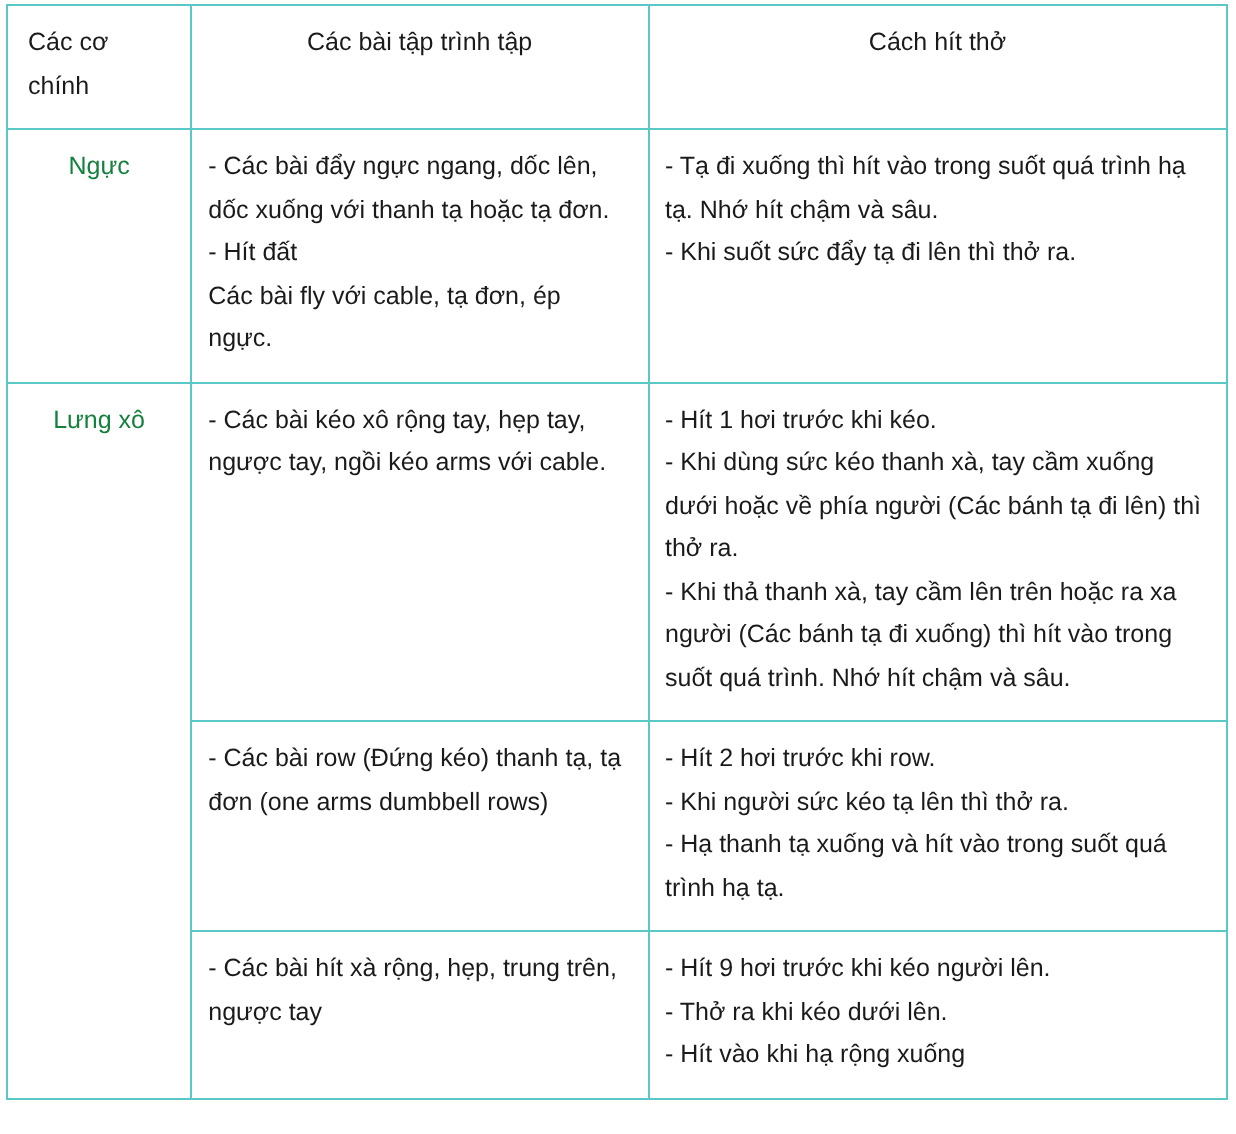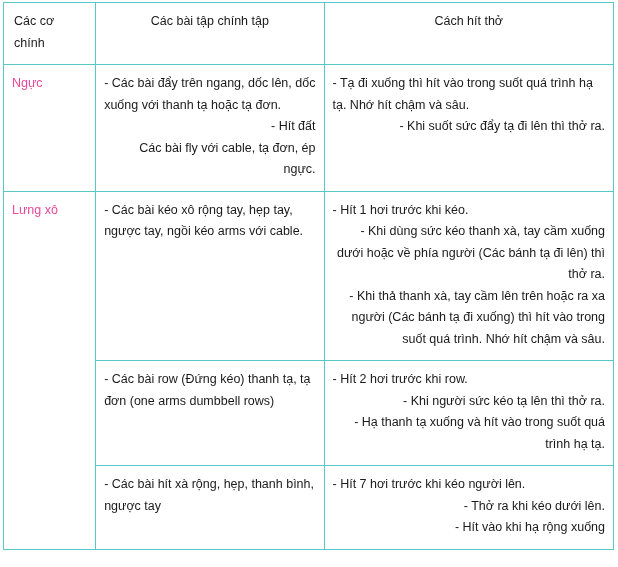--- a/index.html
+++ b/index.html
@@ -44,54 +44,53 @@
     padding-top: 9px;
     padding-bottom: 9px;
     color: #1a1a1a;
     vertical-align: top;
   }
   .head-cell.muscle {
     text-align: left;
     padding-left: 10px;
   }
   .muscle-name {
-    color: #ec4899;
+    color: #15803d;
     font-size: 13px;
-    text-align: left;
+    text-align: center;
     vertical-align: middle;
   }
   .cell-lines p {
     margin: 0;
   }
   .cell-lines p + p {
     margin-top: 0px;
-    text-align: right;
   }
 </style>
 </head>
 <body>
 
 <div class="doc">
   <table class="muscle-table">
     <colgroup>
       <col class="col-muscle">
       <col class="col-ex">
       <col class="col-breath">
     </colgroup>
     <tbody>
       <tr>
         <td class="head-cell muscle">Các cơ chính</td>
-        <td class="head-cell">Các bài tập chính tập</td>
+        <td class="head-cell">Các bài tập trình tập</td>
         <td class="head-cell">Cách hít thở</td>
       </tr>
 
       <tr>
         <td class="muscle-name">Ngực</td>
         <td class="cell-lines">
-          <p>- Các bài đẩy trên ngang, dốc lên, dốc xuống với thanh tạ hoặc tạ đơn.</p>
+          <p>- Các bài đẩy ngực ngang, dốc lên, dốc xuống với thanh tạ hoặc tạ đơn.</p>
           <p>- Hít đất</p>
           <p>Các bài fly với cable, tạ đơn, ép ngực.</p>
         </td>
         <td class="cell-lines">
           <p>- Tạ đi xuống thì hít vào trong suốt quá trình hạ tạ. Nhớ hít chậm và sâu.</p>
           <p>- Khi suốt sức đẩy tạ đi lên thì thở ra.</p>
         </td>
       </tr>
 
       <tr>
@@ -112,23 +111,23 @@
         </td>
         <td class="cell-lines">
           <p>- Hít 2 hơi trước khi row.</p>
           <p>- Khi người sức kéo tạ lên thì thở ra.</p>
           <p>- Hạ thanh tạ xuống và hít vào trong suốt quá trình hạ tạ.</p>
         </td>
       </tr>
 
       <tr>
         <td class="cell-lines">
-          <p>- Các bài hít xà rộng, hẹp, thanh bình, ngược tay</p>
+          <p>- Các bài hít xà rộng, hẹp, trung trên, ngược tay</p>
         </td>
         <td class="cell-lines">
-          <p>- Hít 7 hơi trước khi kéo người lên.</p>
+          <p>- Hít 9 hơi trước khi kéo người lên.</p>
           <p>- Thở ra khi kéo dưới lên.</p>
           <p>- Hít vào khi hạ rộng xuống</p>
         </td>
       </tr>
     </tbody>
   </table>
 </div>
 
 </body></html>

